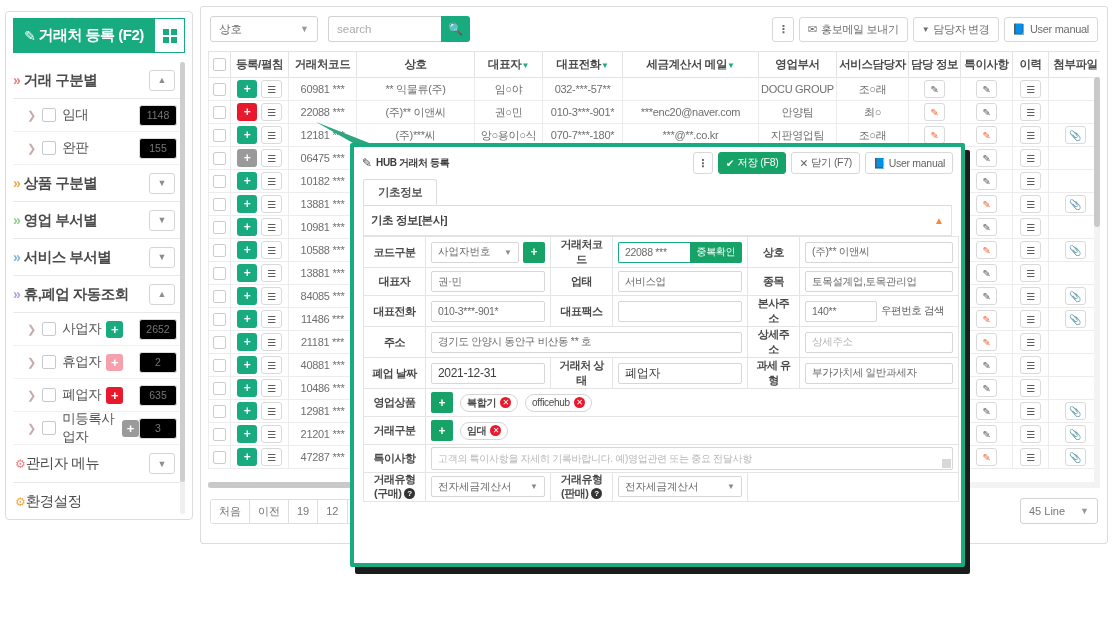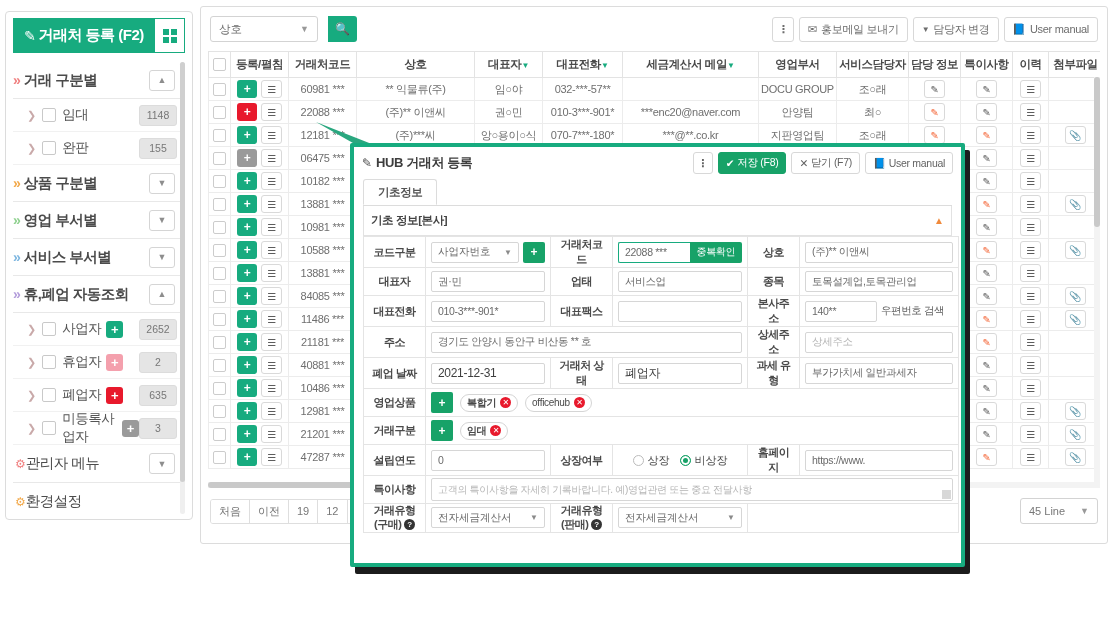--- a/index.html
+++ b/index.html
@@ -64,21 +64,21 @@
   .sub-row .cbx { width: 14px; height: 14px; border: 1px solid #c9c9c9; border-radius: 2px; background: #fff; margin-right: 6px; flex: none; }
   .sub-row .sub-label { font-size: 13.5px; color: #555; letter-spacing: -0.5px; }
   .sub-row .spacer { flex: 1; }
   .plus-chip {
     width: 17px; height: 17px; border-radius: 3px; color: #fff;
     display: inline-flex; align-items: center; justify-content: center;
     font-size: 13px; font-weight: bold; line-height: 1; margin-left: 5px; flex: none;
   }
   .cnt-badge {
     min-width: 38px; height: 21px; border: 1px solid #dcdcdc; border-radius: 3px;
-    background: #e5e5e5; color: #777; font-size: 10.5px;
+    background: #000000; color: #777; font-size: 10.5px;
     display: flex; align-items: center; justify-content: center; padding: 0 5px; flex: none; text-align: center;
   }
   .plain-row { display: flex; align-items: center; height: 38px; border-bottom: 1px solid #e8e8e8; }
   .plain-row .p-label { font-size: 14.5px; color: #4b4b4b; letter-spacing: -0.5px; }
 
   
   .main {
     position: absolute; left: 200px; top: 6px;
     width: 908px; height: 538px;
     background: #fff; border: 1px solid #dcdcdc; border-radius: 3px;
@@ -158,21 +158,21 @@
   
   .modal-shadow {
     position: absolute; left: 355px; top: 150px; width: 615px; height: 424px;
     background: #1c1c1c; border-radius: 2px;
   }
   .modal {
     position: absolute; left: 350px; top: 143px; width: 615px; height: 424px;
     background: #fff; border: 4px solid #17ab7f; border-radius: 2px; overflow: hidden;
   }
   .m-head { height: 32px; display: flex; align-items: center; padding: 0 8px; }
-  .m-title { font-size: 13px; color: #3d3d3d; font-weight: bold; letter-spacing: -0.4px; }
+  .m-title { font-size: 10px; color: #3d3d3d; font-weight: bold; letter-spacing: -0.4px; }
   .m-title .hub { font-weight: bold; }
   .m-head-right { margin-left: auto; display: flex; align-items: center; gap: 5px; }
   .m-btn {
     height: 22px; border: 1px solid #d8d8d8; border-radius: 3px; background: #fff;
     display: flex; align-items: center; padding: 0 7px; gap: 3px; font-size: 10.5px; color: #636363;
     white-space: nowrap; letter-spacing: -0.3px;
   }
   .m-btn.dots { width: 20px; justify-content: center; padding: 0; font-weight: bold; }
   .m-btn.save { background: #17a268; border-color: #17a268; color: #fff; }
 
@@ -368,20 +368,23 @@
   </div>
 
   <div class="main">
 
     <div class="toolbar">
       <div class="tb-select">
         <span>상호</span>
         <span class="cv">▼</span>
       </div>
       <div class="search-wrap">
+        <div class="search-inp">
+            <span>search</span>
+          </div>
         <div class="search-btn">
             <span>🔍</span>
           </div>
       </div>
       <div class="tb-right">
         <div class="tb-btn dots">
             <span>⋮</span>
           </div>
         <div class="tb-btn">
           <span>✉</span>
@@ -908,43 +911,20 @@
               <div class="addon-g">+</div>
               <span class="tag">
                     <span>임대</span>
                     <span class="x">✕</span>
                   </span>
             </div>
           </td>
         </tr>
 
 
-        <tr>
-          <td class="lbl">설립연도</td>
-          <td>
-                <div class="inp">
-                  <span>0</span>
-                </div>
-              </td>
-          <td class="lbl">상장여부</td>
-          <td>
-            <div class="row-flex" style="justify-content:center;gap:4px;font-size:11px;color:#4a4a4a;">
-              <span class="radio"></span>
-              <span>상장</span>
-              <span class="radio on" style="margin-left:6px;"></span>
-              <span>비상장</span>
-            </div>
-          </td>
-          <td class="lbl">홈페이지</td>
-          <td>
-                <div class="inp">
-                  <span>https://www.</span>
-                </div>
-              </td>
-        </tr>
 
         <tr>
           <td class="lbl">특이사항</td>
           <td colspan="5">
             <div class="ta">
               <span>고객의 특이사항을 자세히 기록바랍니다. 예)영업관련 또는 중요 전달사항</span>
               <span class="resz"></span>
             </div>
           </td>
         </tr>

